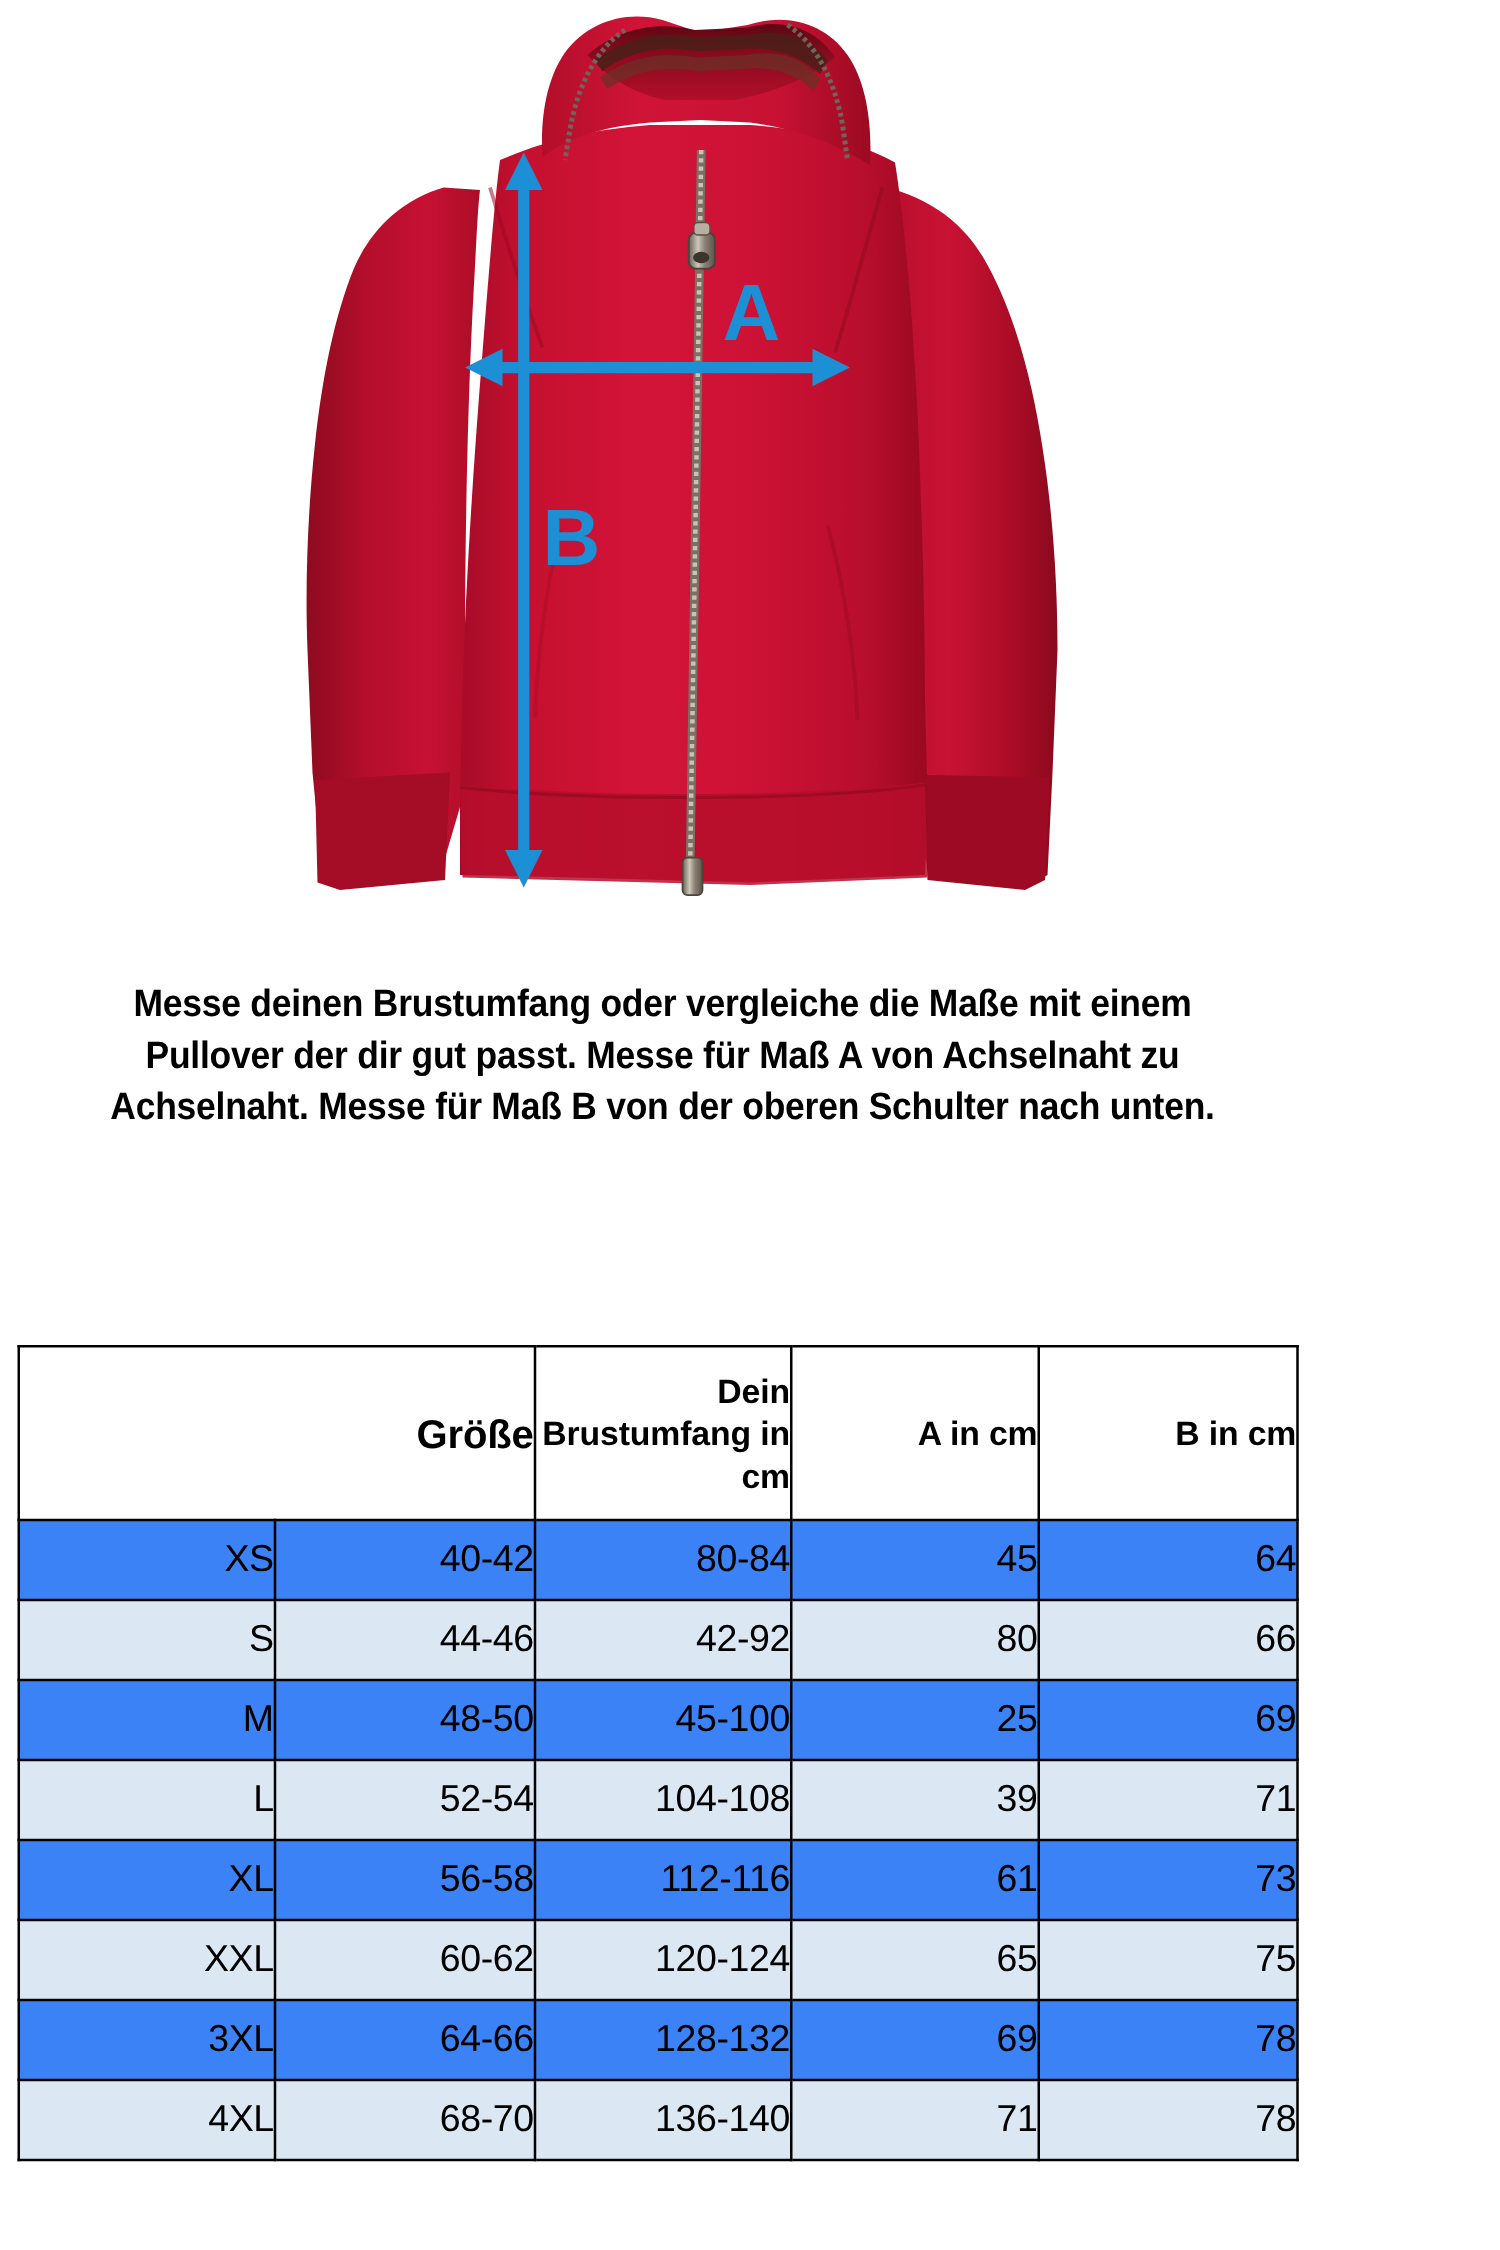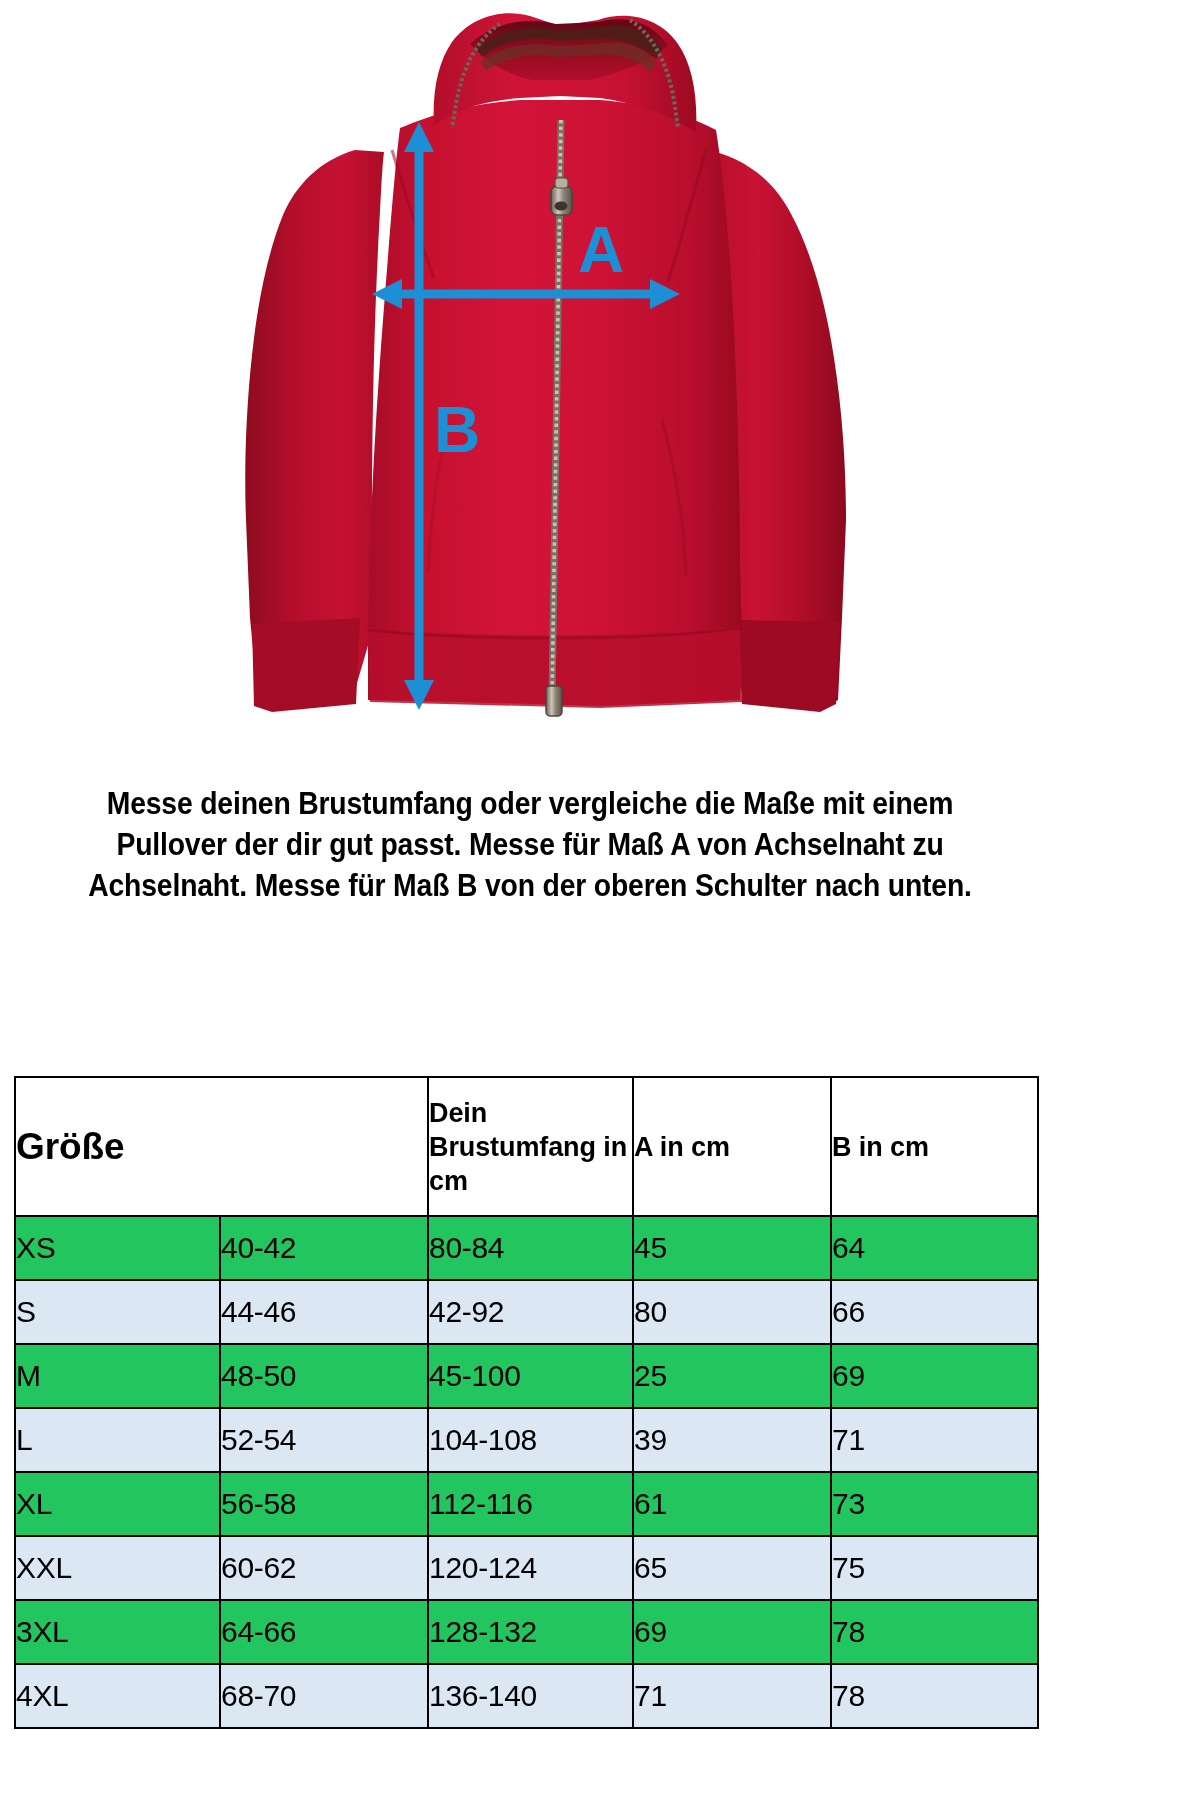--- a/index.html
+++ b/index.html
@@ -46,44 +46,44 @@
   }
   table.size-table col.c1{width:205px;}
   table.size-table col.c2{width:208px;}
   table.size-table col.c3{width:205px;}
   table.size-table col.c4{width:198px;}
   table.size-table col.c5{width:207px;}
 
   table.size-table th,
   table.size-table td{
     border:2.5px solid #000;
-    text-align:left;
+    text-align:right;
     vertical-align:middle;
     padding:0;
     color:#000;
   }
   table.size-table thead th{
     height:137px;
     font-size:27px;
     font-weight:bold;
     line-height:34px;
     background:#ffffff;
     letter-spacing:-0.1px;
   }
   table.size-table thead th.groesse{
-    font-size:37px;
+    font-size:32px;
   }
   table.size-table tbody td{
     height:62px;
     font-size:30px;
     font-weight:normal;
     line-height:34px;
     letter-spacing:-0.3px;
   }
-  table.size-table tbody tr.odd td{background:#22c55e;}
+  table.size-table tbody tr.odd td{background:#3b82f6;}
   table.size-table tbody tr.even td{background:#dbe8f4;}
 </style>
 </head>
 <body>
 
 <div class="page">
 
   <div class="jacket-area">
     <svg class="jacket-svg" width="1200" height="740" viewBox="0 0 1200 740" aria-hidden="true">
       <defs>

